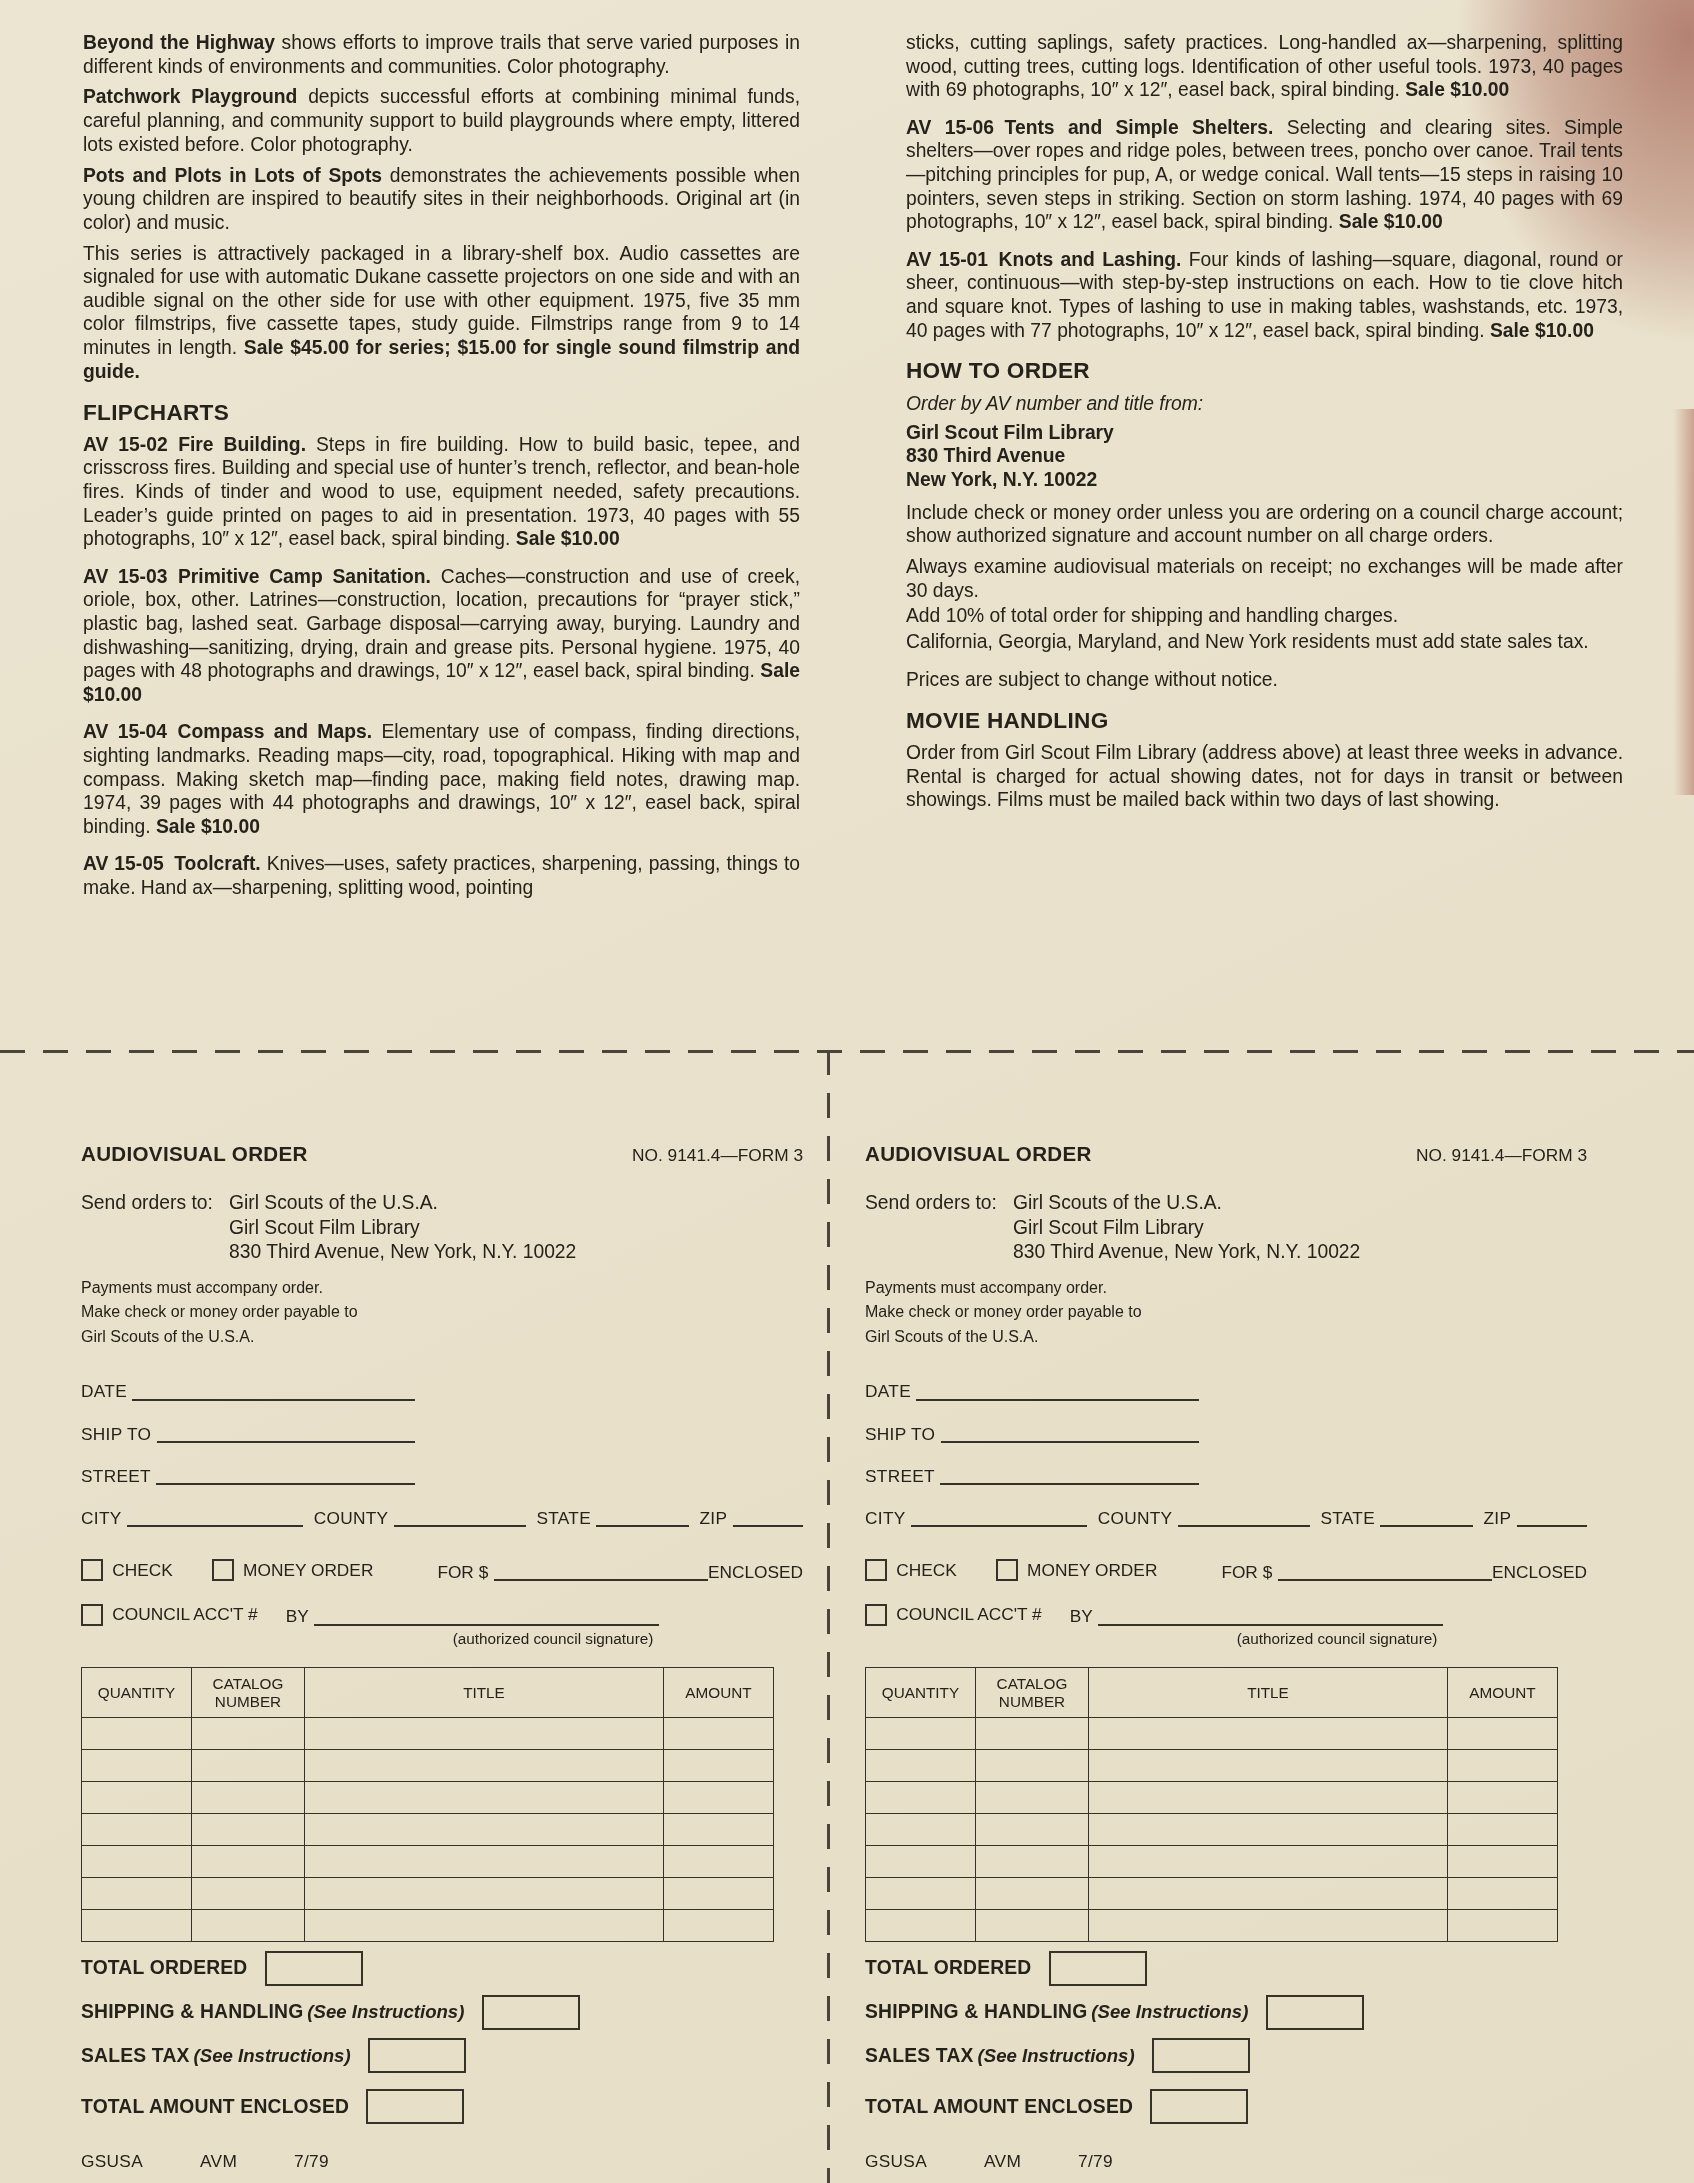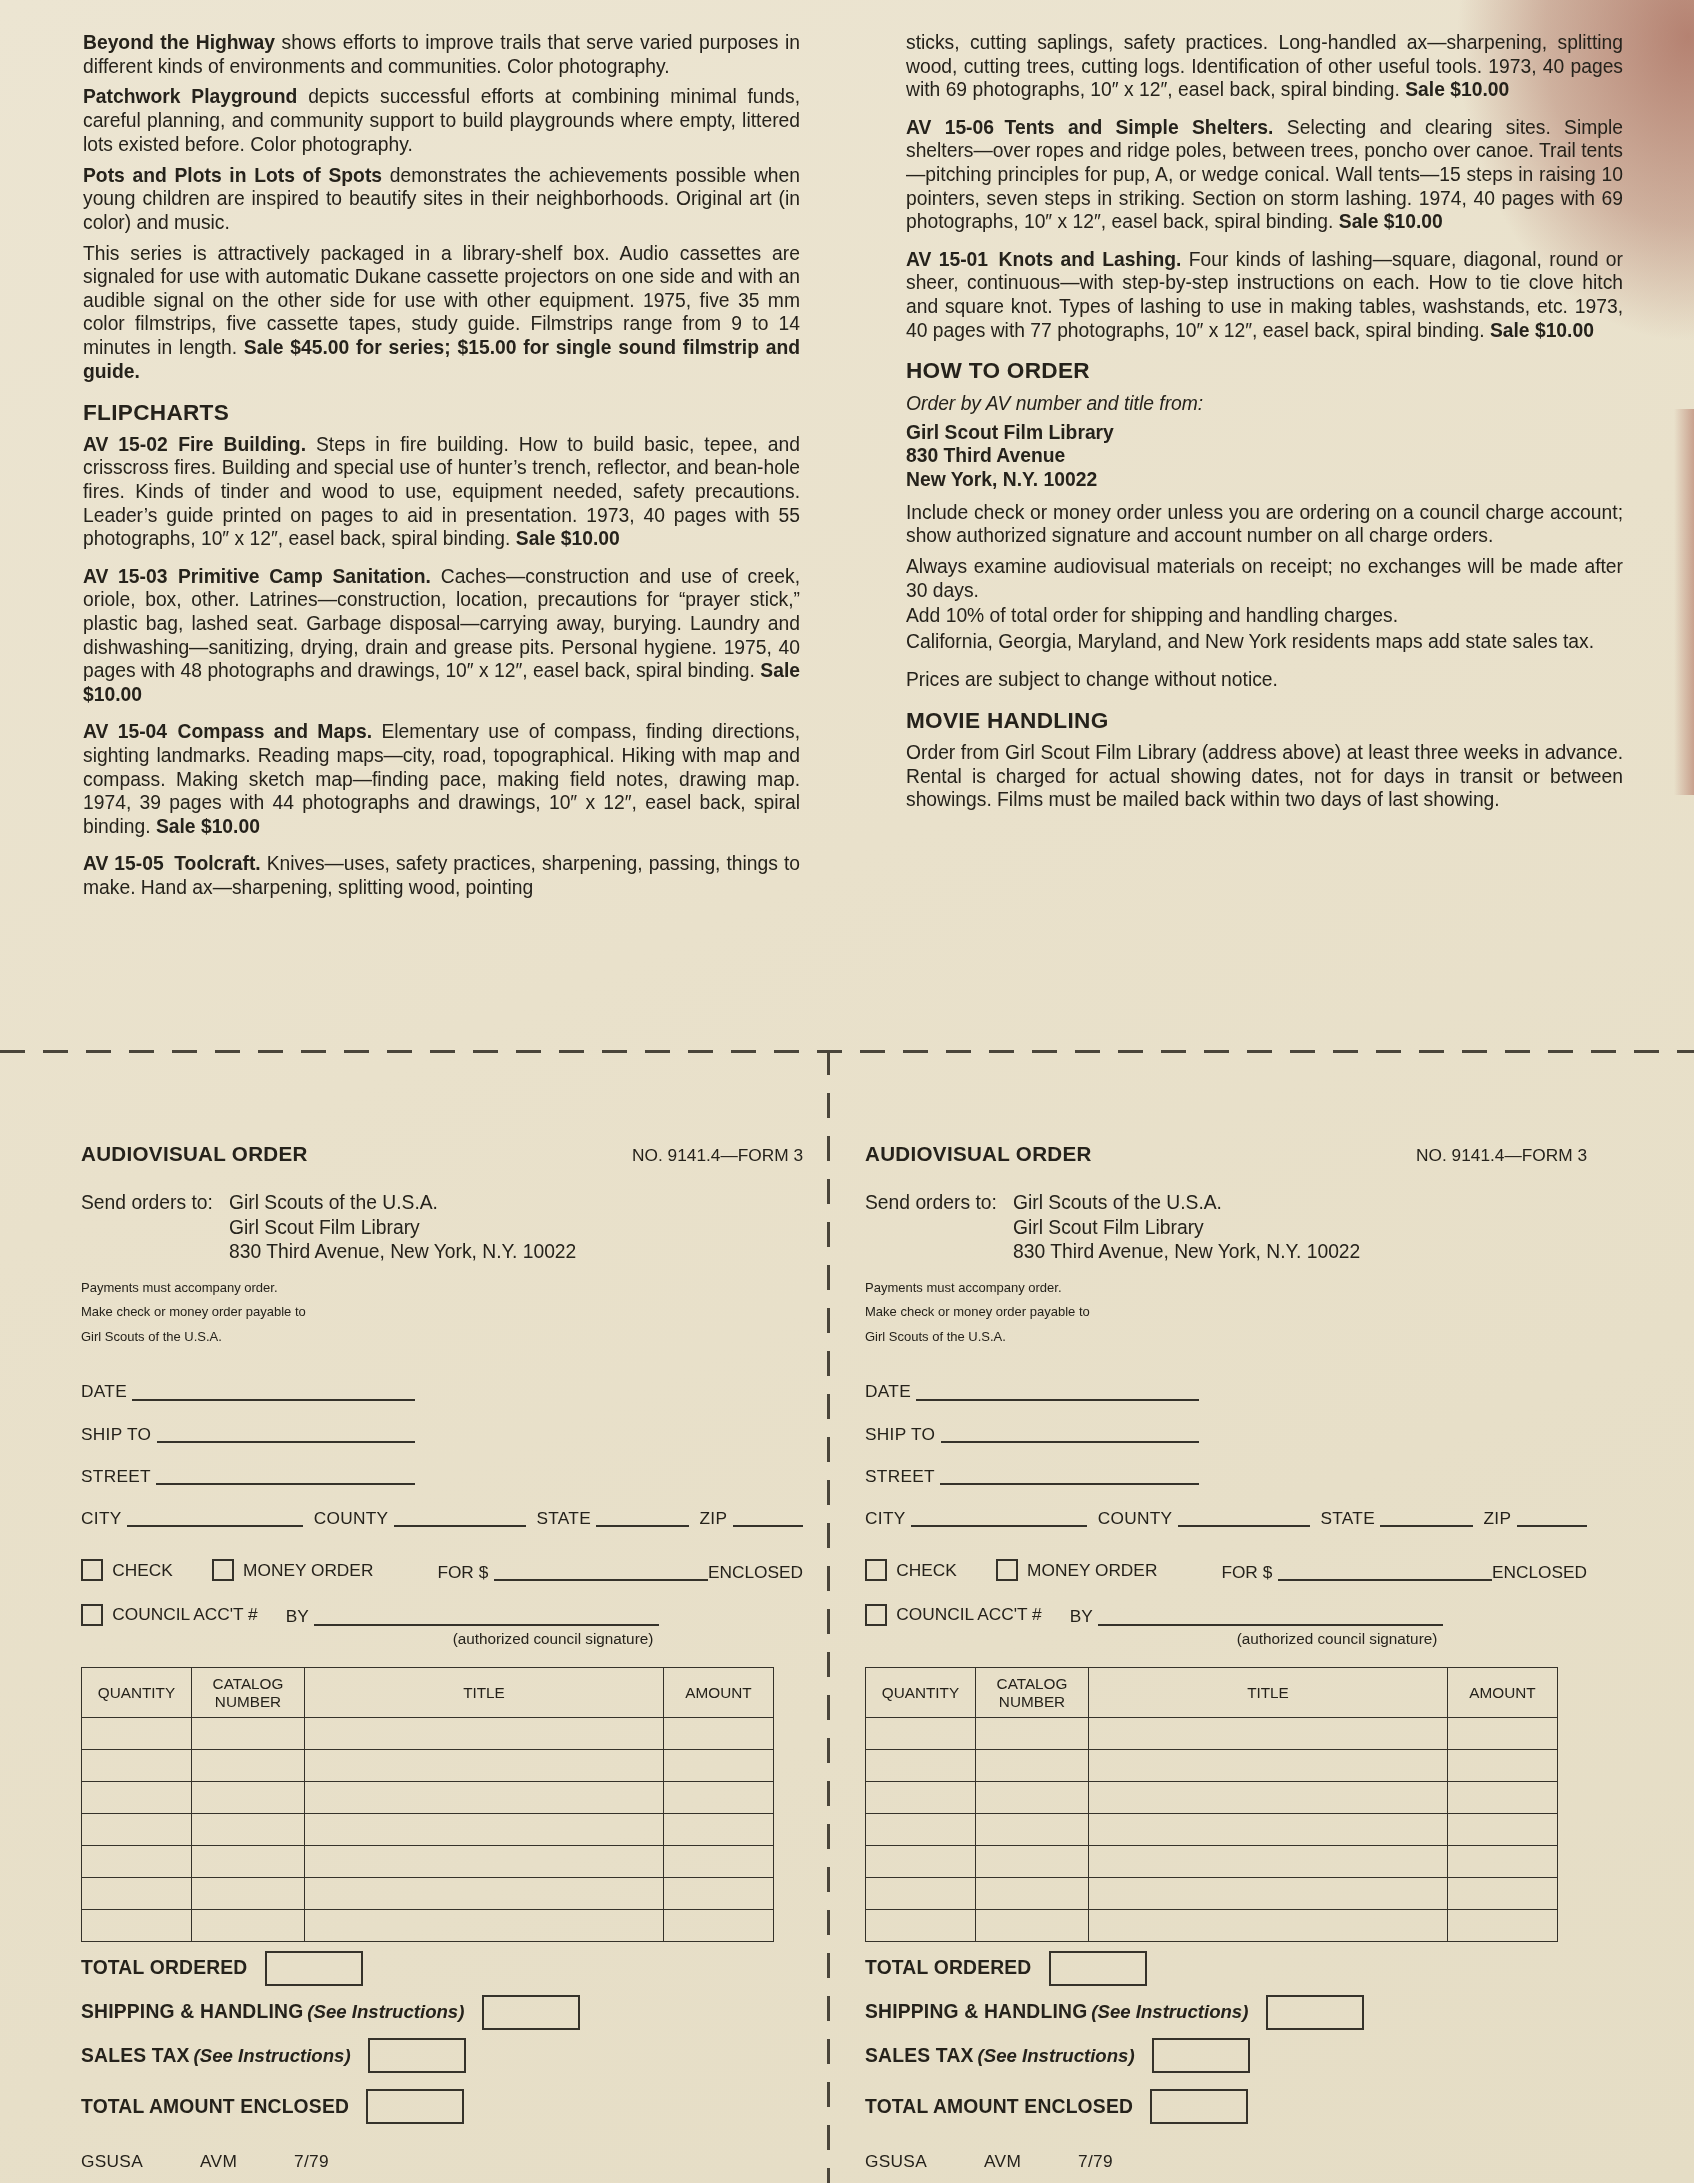--- a/index.html
+++ b/index.html
@@ -36,21 +36,21 @@
     background:linear-gradient(90deg,rgba(140,42,28,0) 0%,rgba(140,42,28,.35) 100%);}
   
   .form{position:absolute;top:1125px;width:722px;font-size:18.6px;color:#25221b;}
   .form-left{left:81px;}
   .form-right{left:865px;}
   .form-head{display:flex;justify-content:space-between;align-items:baseline;}
   .form-title{font-size:20.6px;font-weight:bold;letter-spacing:0.3px;}
   .form-no{font-size:17.3px;}
   .send-block{display:flex;margin-top:8px;font-size:19.3px;line-height:24.6px;}
   .send-label{width:148px;flex-shrink:0;}
-  .notes{margin-top:10.6px;font-size:13px;line-height:24.6px;}
+  .notes{margin-top:10.6px;font-size:16px;line-height:24.6px;}
   .field-line{display:flex;align-items:flex-end;font-size:17.3px;letter-spacing:0.3px;}
   .flabel{white-space:nowrap;flex-shrink:0;line-height:1.05;}
   .fill{flex:1;border-bottom:2px solid #35322a;height:3.3px;margin-left:5.3px;min-width:27px;}
   .short{width:334px;}
   .fl-date{margin-top:33px;}
   .fl-mid{margin-top:24px;}
   .cityline{margin-top:24px;}
   .cityline .flabel{margin-left:10.6px;}
   .cityline .flabel:first-child{margin-left:0;}
   .f-city{flex:2.0;}
@@ -147,21 +147,21 @@
     <h2 class="section-heading">HOW TO ORDER</h2>
     <p class="para intro-line">Order by AV number and title from:</p>
     <div class="address">
       <div>Girl Scout Film Library</div>
       <div>830 Third Avenue</div>
       <div>New York, N.Y. 10022</div>
     </div>
     <p class="para">Include check or money order unless you are ordering on a council charge account; show authorized signature and account number on all charge orders.</p>
     <p class="para tight">Always examine audiovisual materials on receipt; no exchanges will be made after 30 days.</p>
     <p class="para tight">Add 10% of total order for shipping and handling charges.</p>
-    <p class="para tight">California, Georgia, Maryland, and New York residents maps add state sales tax.</p>
+    <p class="para tight">California, Georgia, Maryland, and New York residents must add state sales tax.</p>
     <p class="para spaced">Prices are subject to change without notice.</p>
 
     <h2 class="section-heading">MOVIE HANDLING</h2>
     <p class="para">Order from Girl Scout Film Library (address above) at least three weeks in advance. Rental is charged for actual showing dates, not for days in transit or between showings. Films must be mailed back within two days of last showing.</p>
   </div>
 
   <div class="cutline-h"></div>
   <div class="cutline-v"></div>
 
   <section class="form form-left">

